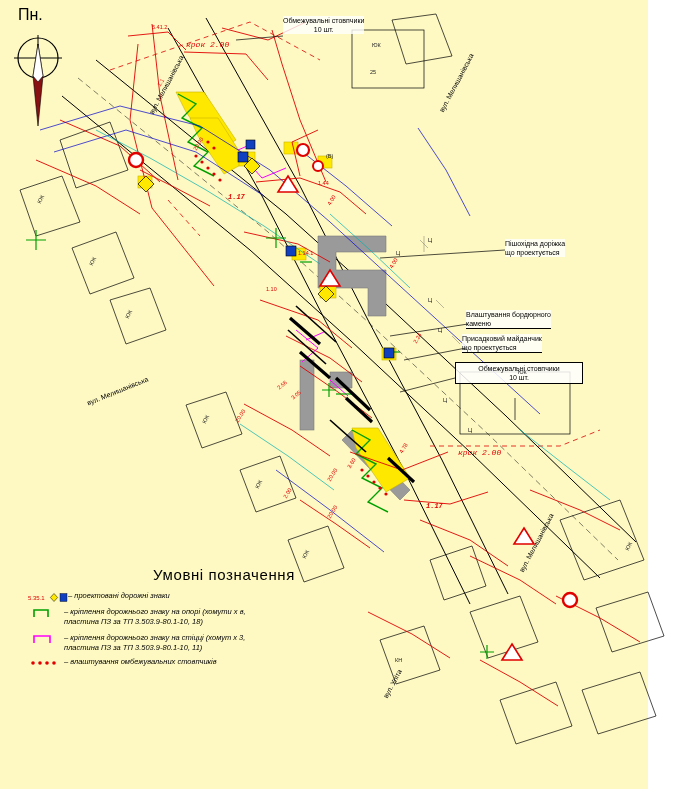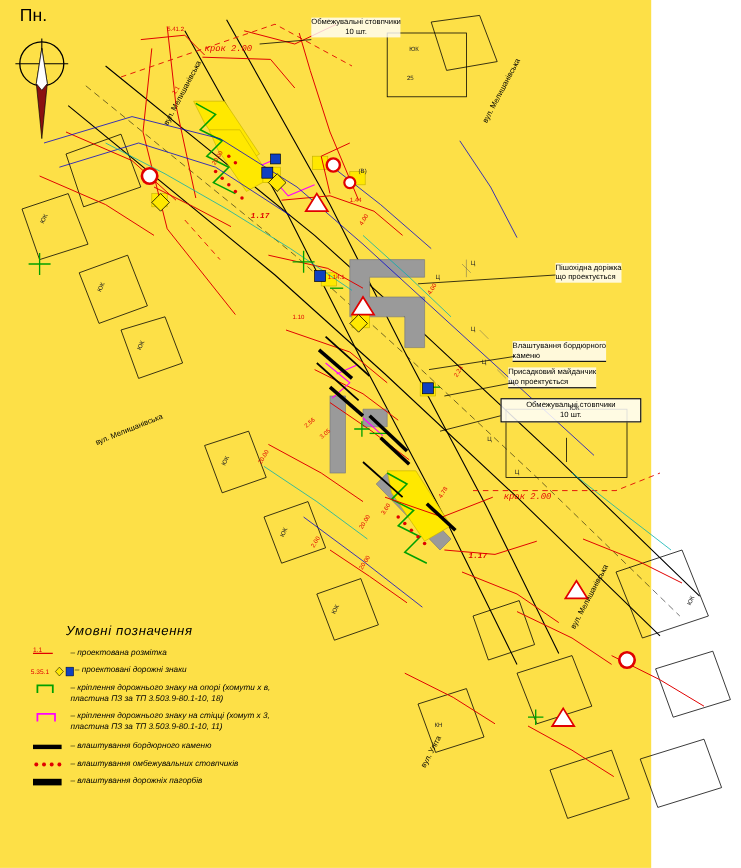--- a/index.html
+++ b/index.html
@@ -10,38 +10,38 @@
   body {
     width: 674px;
     height: 789px;
     position: relative;
     font-family: "Liberation Sans", sans-serif;
     overflow: hidden;
   }
   #sheet {
     position: absolute;
     left: 0; top: 0;
-    width: 592px;
+    width: 648px;
     height: 789px;
-    background: #fde047;
+    background: #fef9c3;
   }
   .abs { position: absolute; }
   .lbl {
     font-size: 7px;
     color: #000000;
     white-space: nowrap;
     line-height: 1.25;
   }
   .lbl.red { color: #e00000; }
   .lbl.ital { font-style: italic; font-family: Liberation Mono, monospace; }
   .legend-title {
-    font-size: 12px;
-    font-style: italic;
+    font-size: 15px;
     color: #000;
     letter-spacing: 0.6px;
+    text-align: center;
   }
   .legend-row {
     display: flex;
     align-items: flex-start;
     margin-bottom: 3px;
   }
   .legend-sym {
     width: 34px;
     min-width: 34px;
     height: 13px;
@@ -366,29 +366,20 @@
   <div class="abs tiny-blk" style="left:254px; top:487px; transform:rotate(-65deg); transform-origin:left top;">ЮК</div>
   <div class="abs tiny-blk" style="left:301px; top:557px; transform:rotate(-65deg); transform-origin:left top;">ЮК</div>
   <div class="abs tiny-blk" style="left:624px; top:549px; transform:rotate(-65deg); transform-origin:left top;">ЮК</div>
   <div class="abs tiny-blk" style="left:395px; top:657px;">КН</div>
   <div class="abs tiny-blk" style="left:443px; top:397px;">Ц</div>
   <div class="abs tiny-blk" style="left:468px; top:427px;">Ц</div>
 
   <div class="abs" style="left:28px; top:566px; width:360px;">
     <div class="legend-title" style="margin-left:32px; margin-bottom:8px;">Умовні позначення</div>
 
-    <div class="legend-row">
-      <div class="legend-sym">
-        <svg width="34" height="13" viewBox="0 0 34 13">
-          <line x1="2" y1="6" x2="20" y2="6" stroke="#e00000" stroke-width="1.2"></line>
-          <text x="2" y="5" font-size="6" fill="#e00000" font-family="Liberation Sans">1.1</text>
-        </svg>
-      </div>
-      <div class="legend-txt">– проектована розмітка</div>
-    </div>
 
 
     <div class="legend-row">
       <div class="legend-sym" style="width:40px; min-width:40px;">
         <svg width="40" height="13" viewBox="0 0 40 13">
           <text x="0" y="9" font-size="6" fill="#e00000" font-family="Liberation Sans">5.35.1</text>
           <polygon points="26,2.5 29.6,6.5 26,10.5 22.4,6.5" fill="#ffe800" stroke="#000" stroke-width="0.5"></polygon>
           <rect x="32" y="2.5" width="7" height="8" fill="#1040c0" stroke="#000" stroke-width="0.4"></rect>
         </svg>
       </div>
@@ -408,44 +399,28 @@
     <div class="legend-row" style="margin-top:6px;">
       <div class="legend-sym">
         <svg width="34" height="13" viewBox="0 0 34 13">
           <path d="M6 10 L6 3 L22 3 L22 10" fill="none" stroke="#ff00ff" stroke-width="1.6"></path>
         </svg>
       </div>
       <div class="legend-txt" style="white-space:pre-line;">– кріплення дорожнього знаку на стіцці (хомут х 3,
 пластина ПЗ  за  ТП 3.503.9-80.1-10, 11)</div>
     </div>
 
-    <div class="legend-row" style="margin-top:6px;">
-      <div class="legend-sym">
-        <svg width="34" height="13" viewBox="0 0 34 13">
-          <rect x="2" y="4" width="26" height="4" fill="#000"></rect>
-        </svg>
-      </div>
-      <div class="legend-txt">– влаштування бордюрного каменю</div>
-    </div>
 
     <div class="legend-row">
       <div class="legend-sym">
         <svg width="34" height="13" viewBox="0 0 34 13">
           <circle cx="5" cy="6" r="1.8" fill="#e00000"></circle>
           <circle cx="12" cy="6" r="1.8" fill="#e00000"></circle>
           <circle cx="19" cy="6" r="1.8" fill="#e00000"></circle>
           <circle cx="26" cy="6" r="1.8" fill="#e00000"></circle>
         </svg>
       </div>
       <div class="legend-txt">– влаштування омбежувальних стовпчиків</div>
     </div>
 
-    <div class="legend-row">
-      <div class="legend-sym">
-        <svg width="34" height="13" viewBox="0 0 34 13">
-          <rect x="2" y="3" width="26" height="6" fill="#000"></rect>
-        </svg>
-      </div>
-      <div class="legend-txt">– влаштування дорожніх пагорбів</div>
-    </div>
   </div>
 
 </div>
 
 </body></html>

